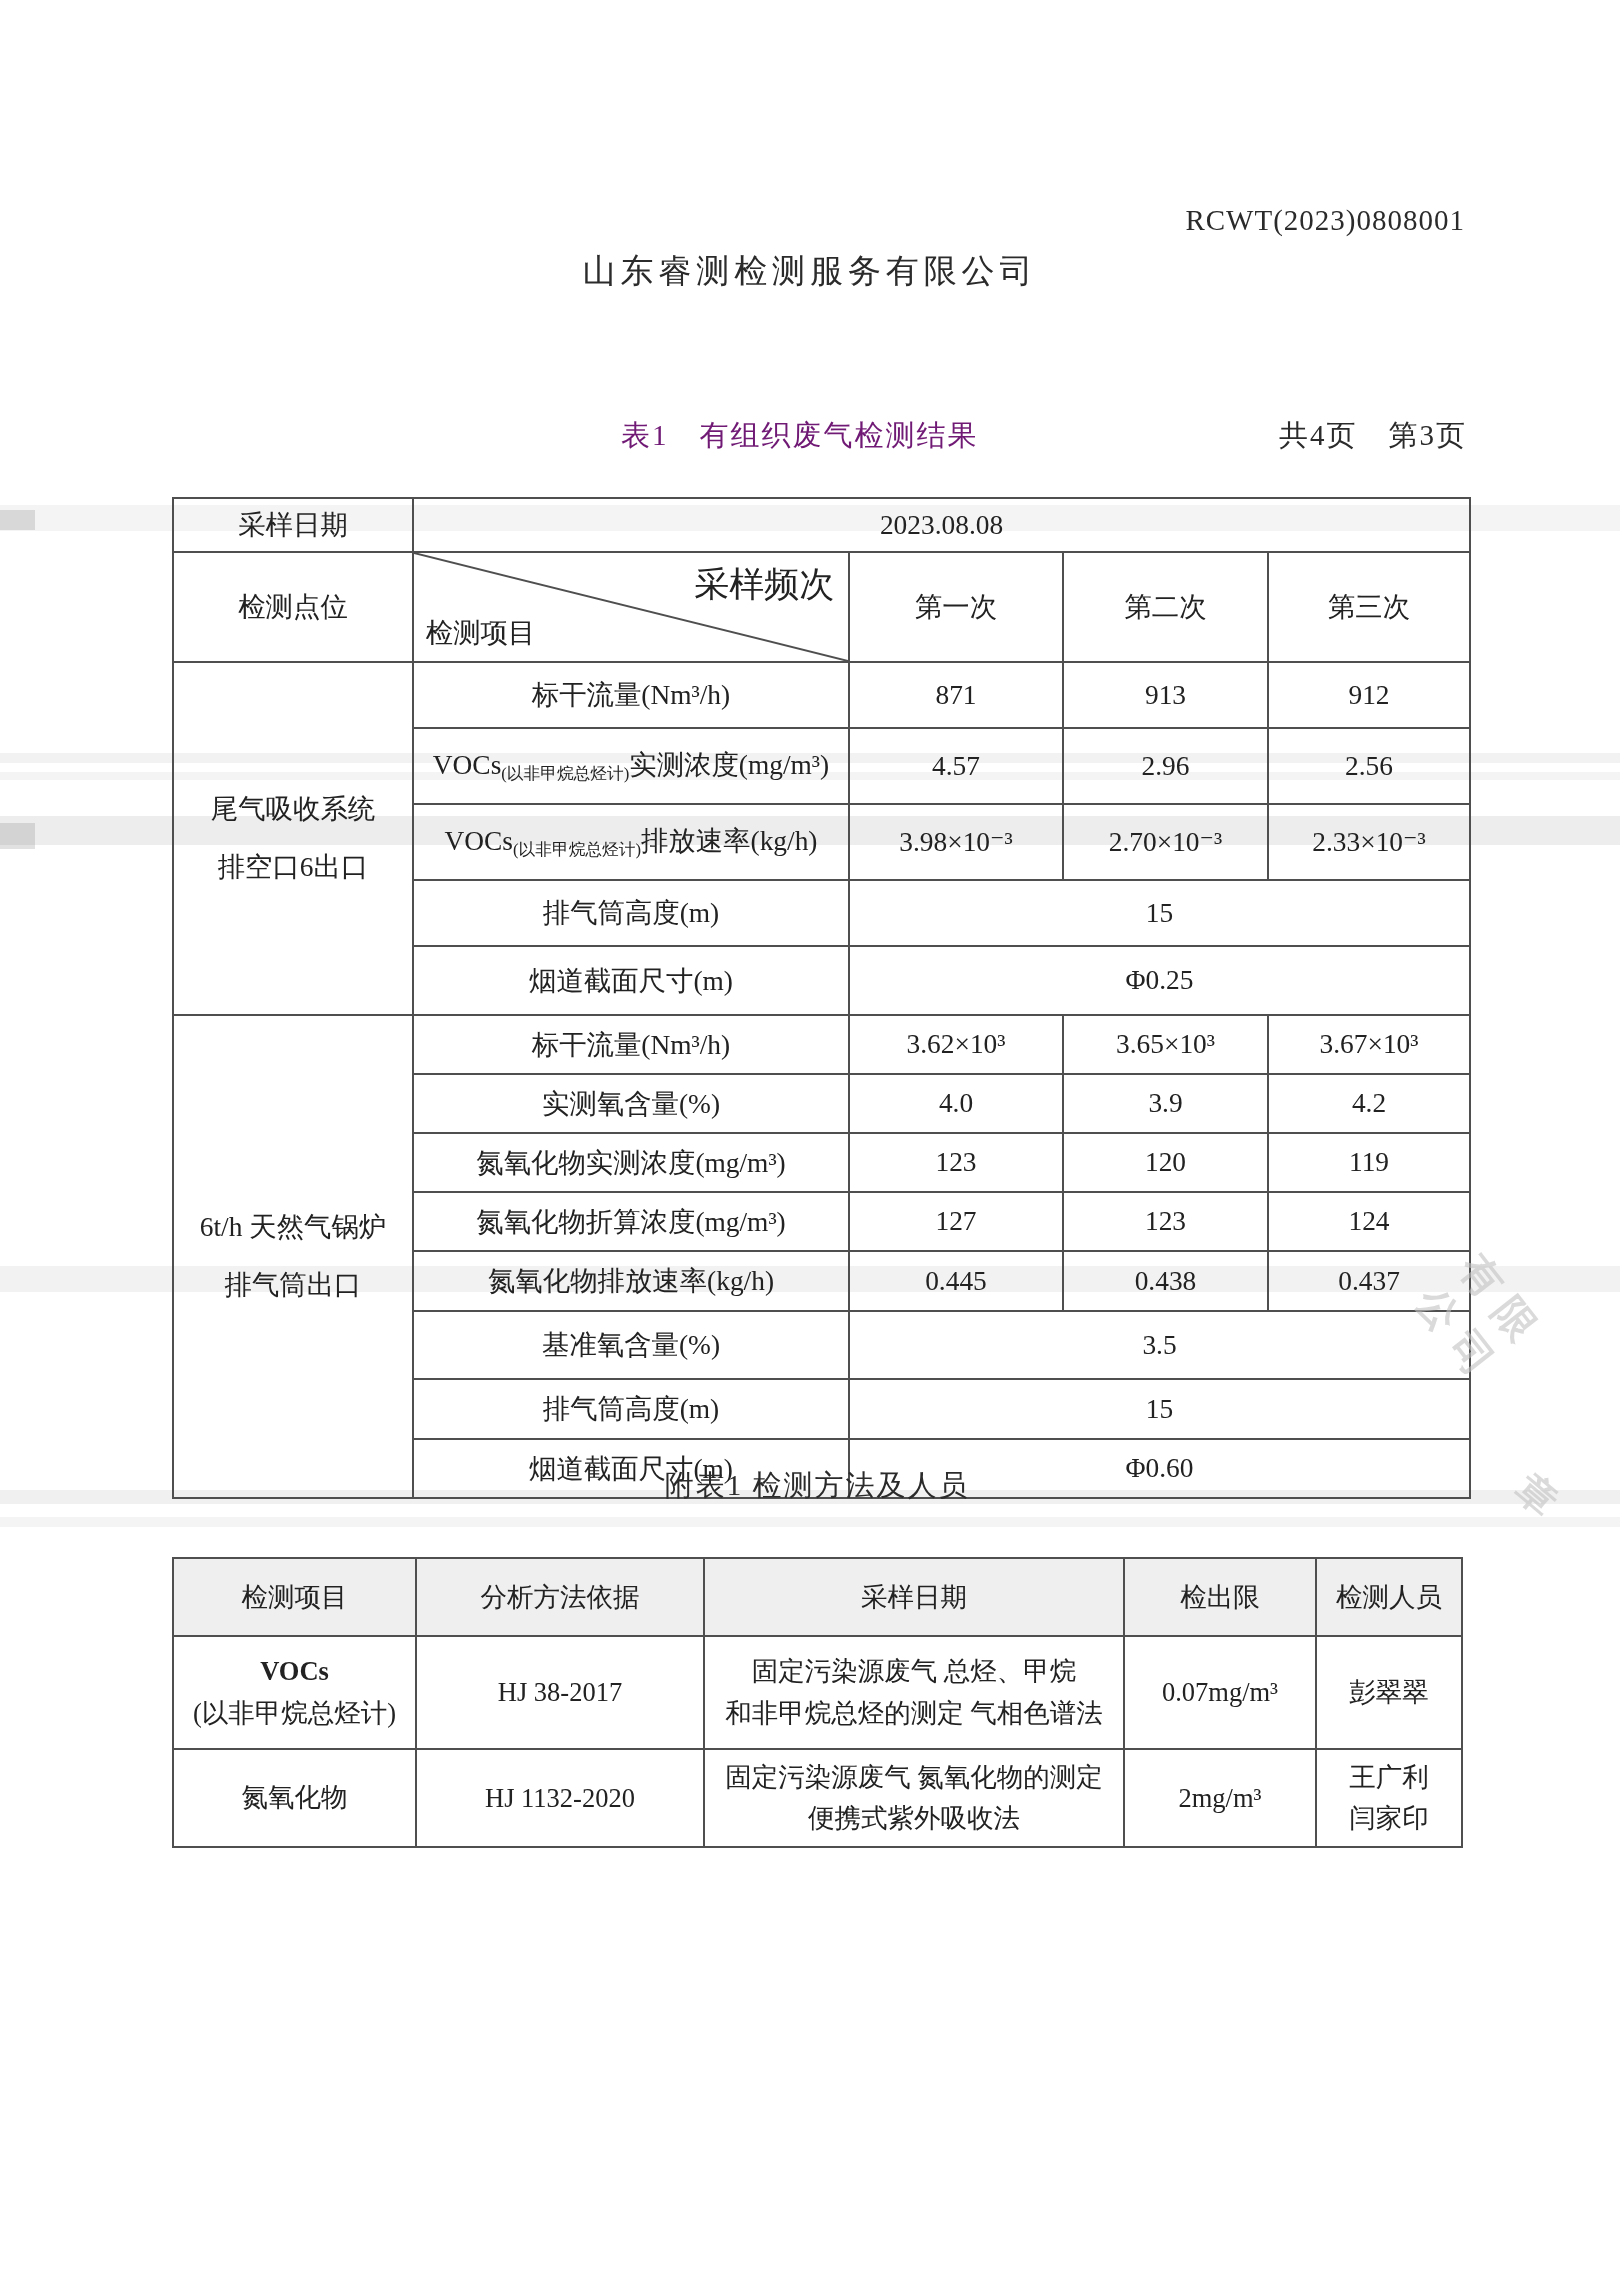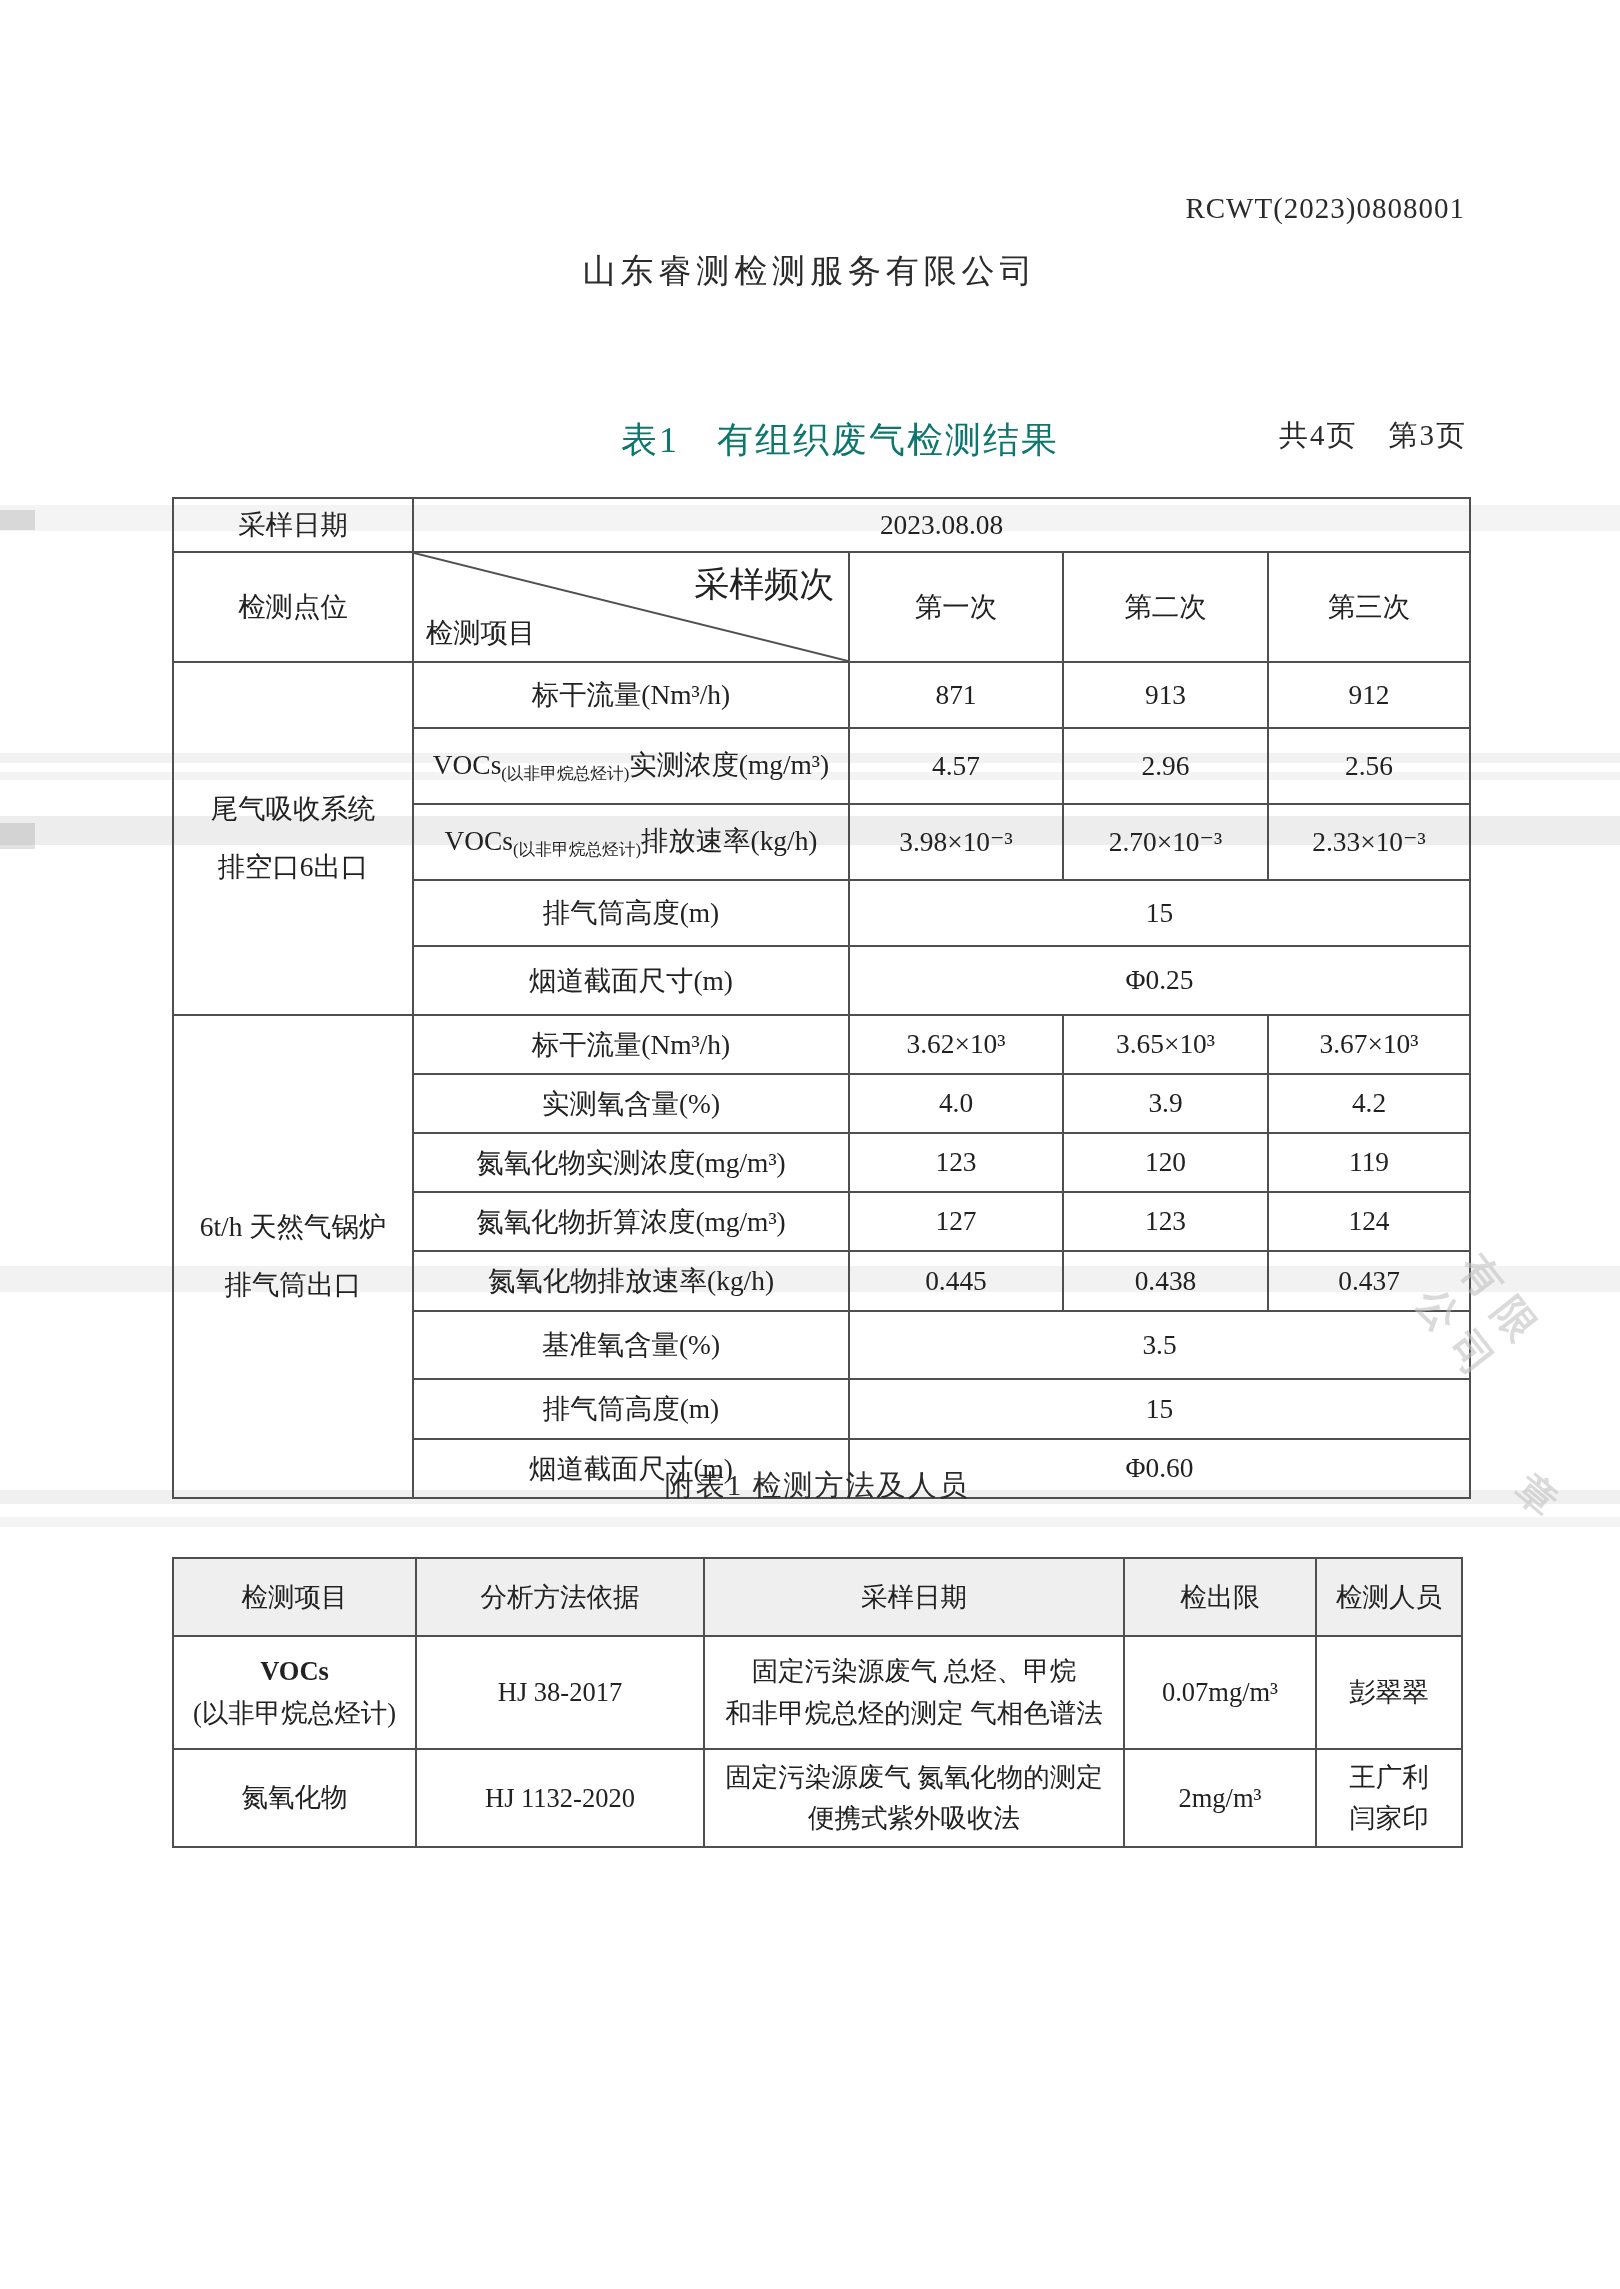--- a/index.html
+++ b/index.html
@@ -4,24 +4,24 @@
 <style>
   html,body{margin:0;padding:0;}
   body{
     width:1620px;height:2290px;background:#ffffff;position:relative;
     font-family:"Liberation Serif","DejaVu Serif",serif;color:#222;
   }
   .page{position:absolute;inset:0;overflow:hidden;}
   
   .band{position:absolute;left:0;width:1620px;pointer-events:none;}
   
-  .report-no{position:absolute;top:192px;right:155px;font-size:29px;letter-spacing:1px;color:#2b2b2b;}
+  .report-no{position:absolute;top:204px;right:155px;font-size:29px;letter-spacing:1px;color:#2b2b2b;}
   .company{position:absolute;top:249px;left:0;width:100%;text-align:center;font-size:33px;letter-spacing:4.9px;color:#2b2b2b;}
   .title{position:absolute;top:310px;left:0;width:100%;text-align:center;font-size:53px;font-weight:bold;letter-spacing:9.8px;color:#1c1c1c;}
-  .t1-caption{position:absolute;top:416px;left:621px;font-size:36px;color:#0f766e;letter-spacing:2px;}
+  .t1-caption{position:absolute;top:416px;left:621px;font-size:29px;color:#701a75;letter-spacing:2px;}
   .page-info{position:absolute;top:416px;right:153px;font-size:29px;color:#2b2b2b;letter-spacing:2px;}
   .t2-caption{position:absolute;top:1466px;left:172px;width:1290px;text-align:center;font-size:29px;color:#2b2b2b;letter-spacing:2px;}
 
   table{border-collapse:collapse;table-layout:fixed;background:transparent;margin-top:28px;}
   td{border:2px solid #4f4f4f;text-align:center;vertical-align:middle;
      font-size:27.4px;color:#222;padding:0 3.9px;overflow:hidden;}
   .tbl1{position:absolute;top:469px;left:172px;width:1297px;}
   .tbl2{position:absolute;top:1529px;left:172px;width:1290px;}
   .tbl2 td{font-size:26.5px;}
   .hdr2 td{background:rgba(168,168,168,0.18);}

